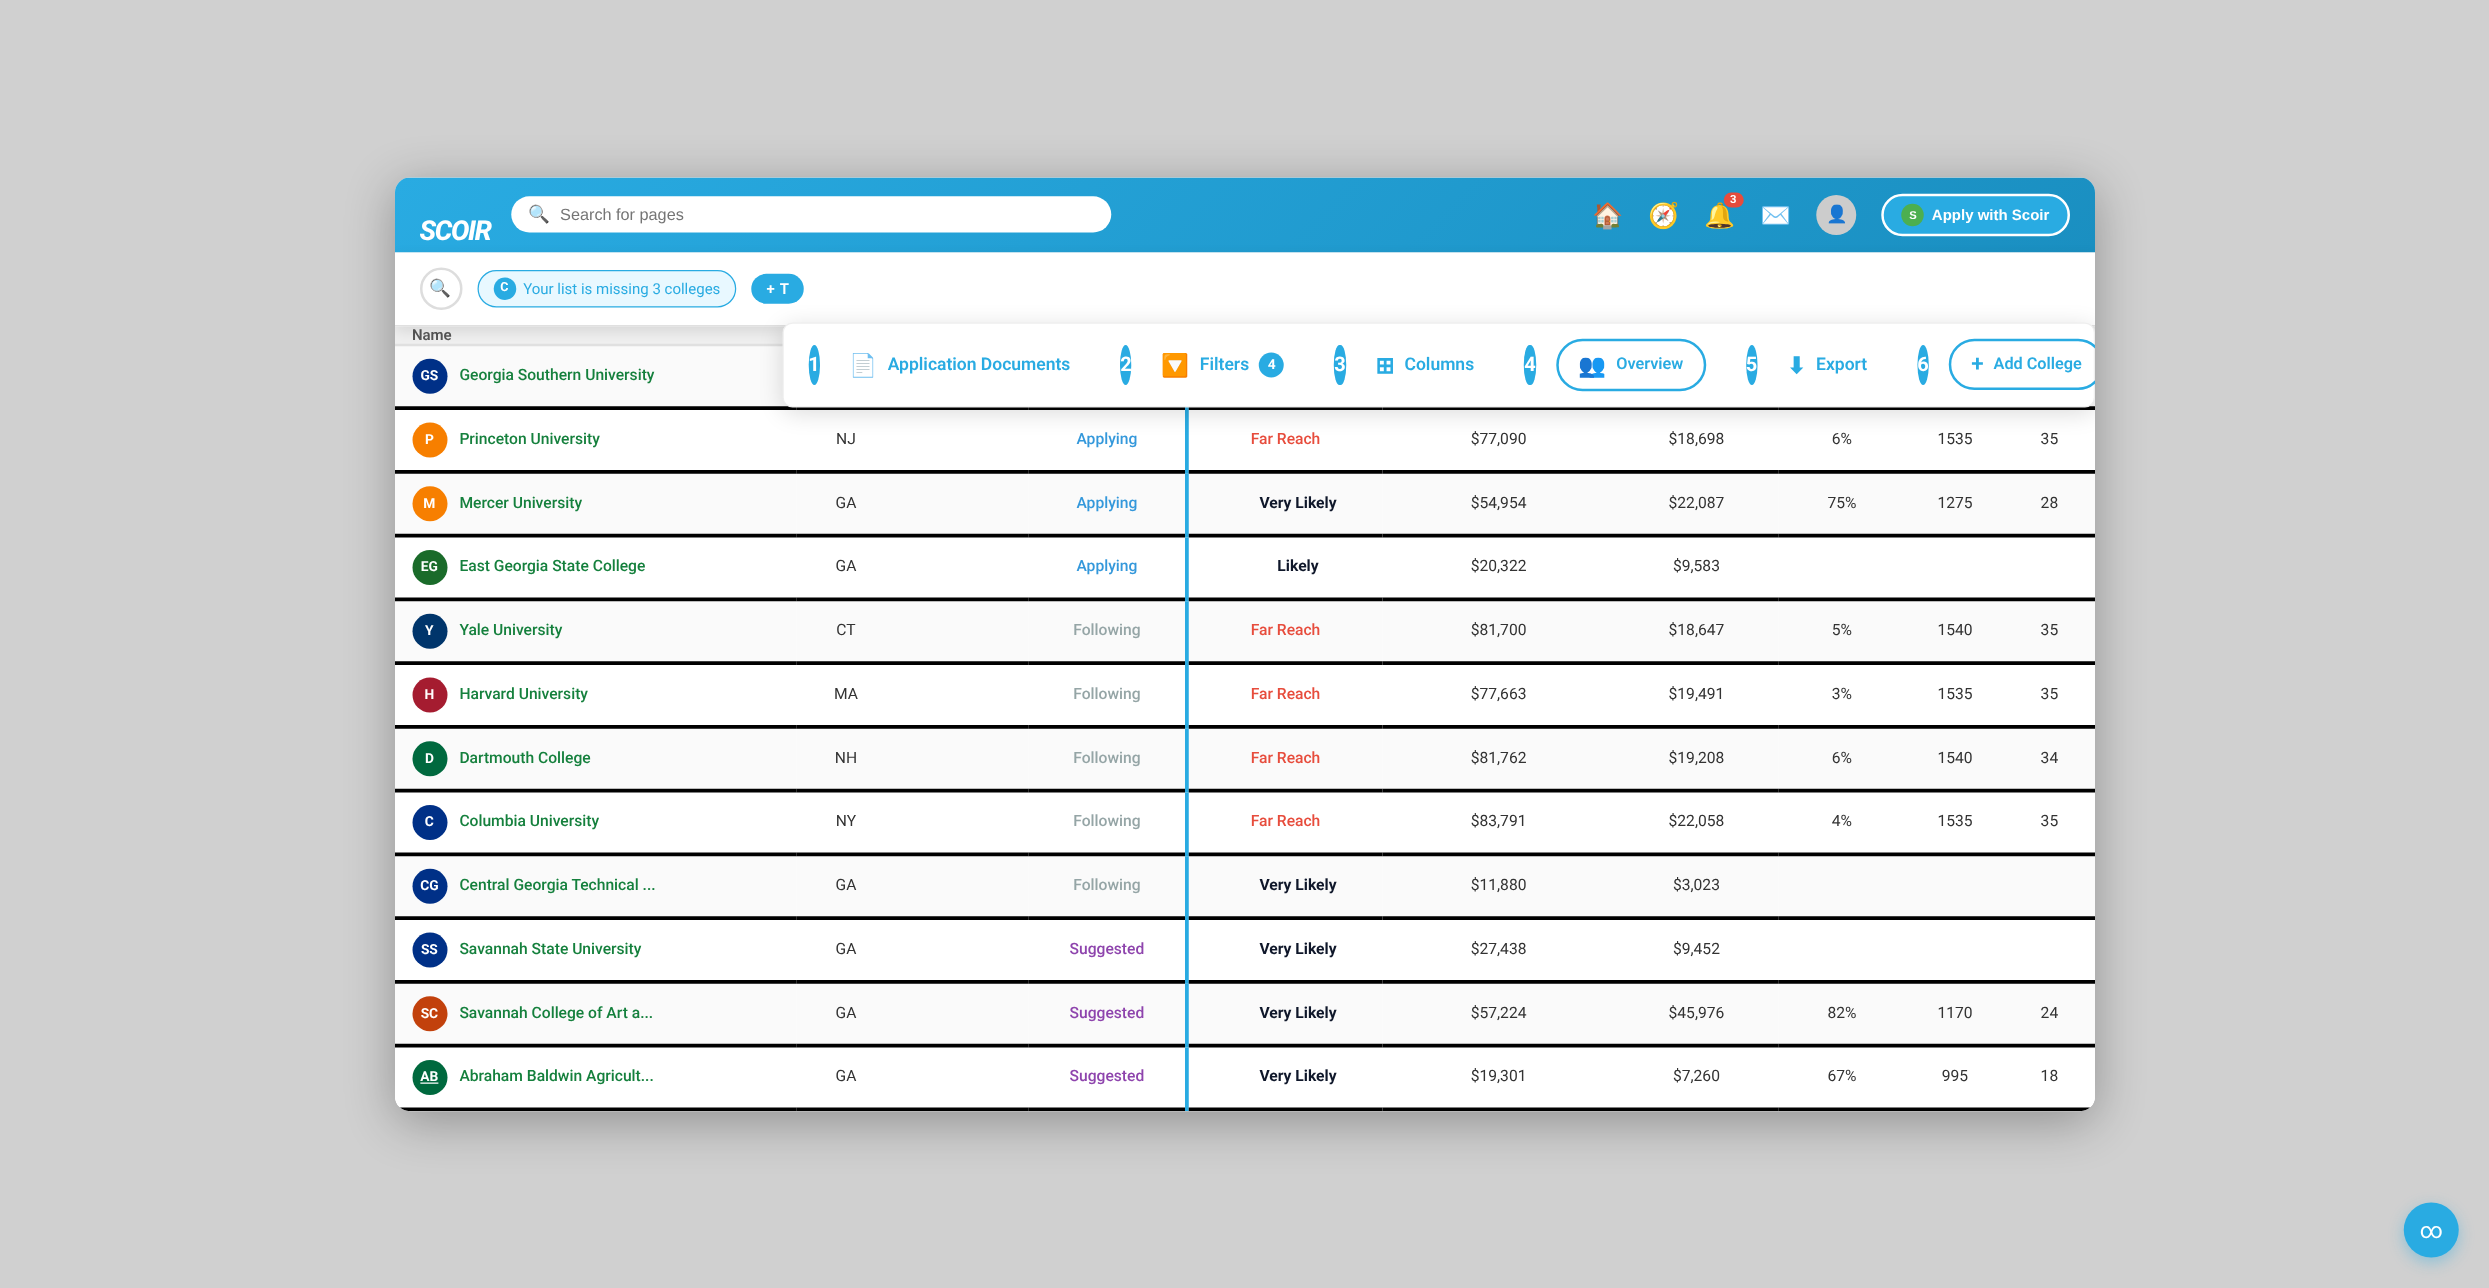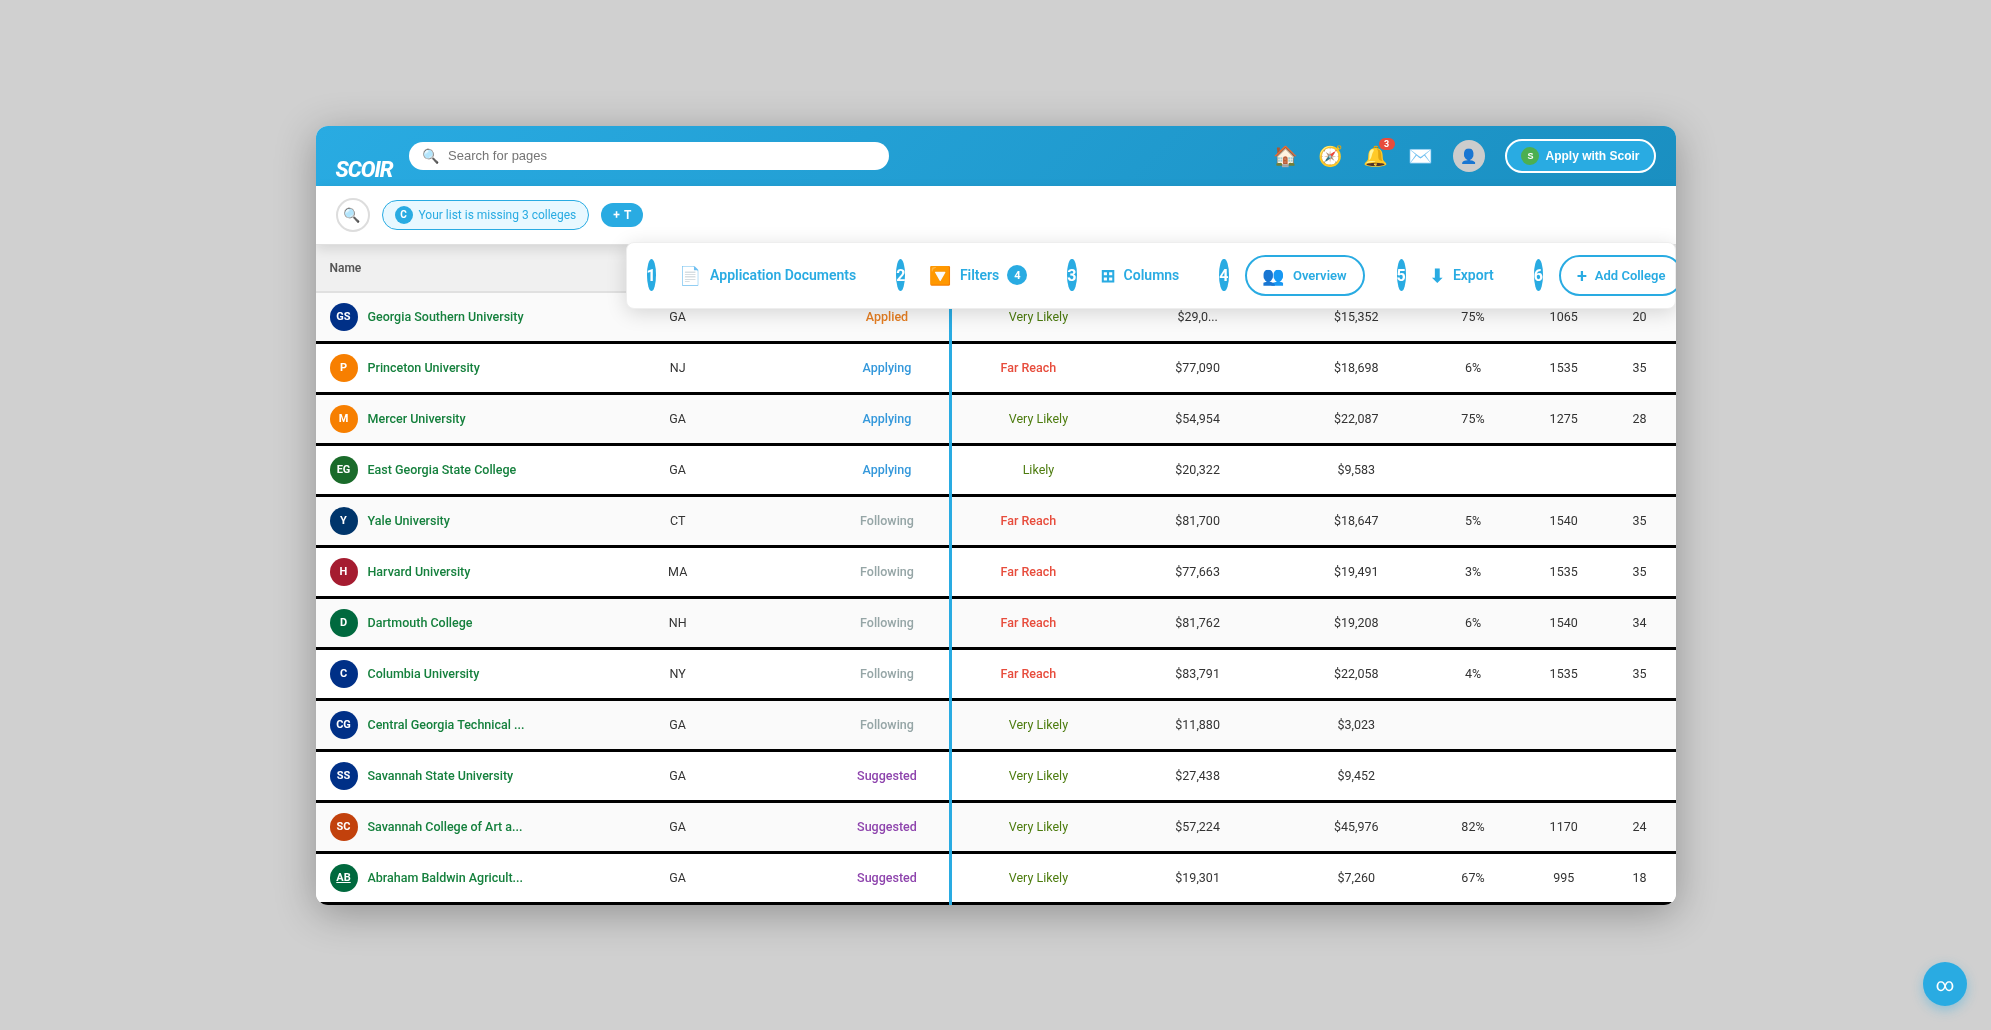--- a/index.html
+++ b/index.html
@@ -258,21 +258,21 @@
       padding: 0;
     }
     table {
       width: 100%;
       border-collapse: collapse;
       font-size: 13px;
       background: white;
     }
     thead th {
       background: #f0f0f0;
-      padding: 16px 14px;
+      padding: 0 14px;
       text-align: left;
       font-weight: 600;
       color: #555;
       font-size: 12px;
       border-bottom: 2px solid #e0e0e0;
       white-space: nowrap;
     }
     tbody tr {
       border-bottom: 3px solid #000000;
       background: white;
@@ -305,21 +305,21 @@
     }
     .college-link {
       color: #15803d;
       text-decoration: none;
       font-weight: 500;
     }
     .status-applied { color: #e67e22; font-weight: 500; }
     .status-applying { color: #3498db; font-weight: 500; }
     .status-following { color: #95a5a6; font-weight: 500; }
     .status-suggested { color: #8e44ad; font-weight: 500; }
-    .chance-likely { color: #4d7c0f; font-weight: 400; margin-left: 20px; }
+    .chance-likely { color: #0f172a; font-weight: 700; margin-left: 20px; }
     .chance-far-reach { color: #e74c3c; font-weight: 500; }
     .left-accent {
       border-left: 3px solid #29abe2;
     }
 
     
     .help-btn {
       position: fixed;
       bottom: 24px;
       right: 24px;

